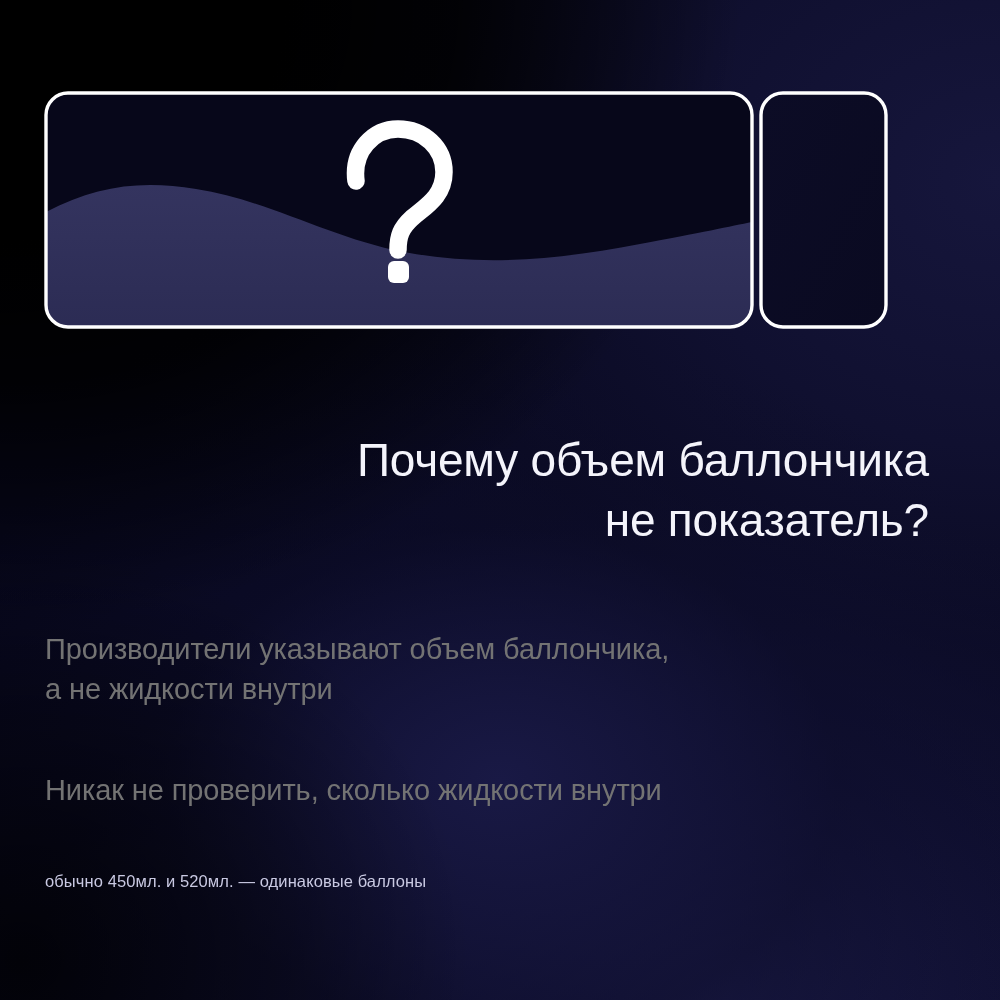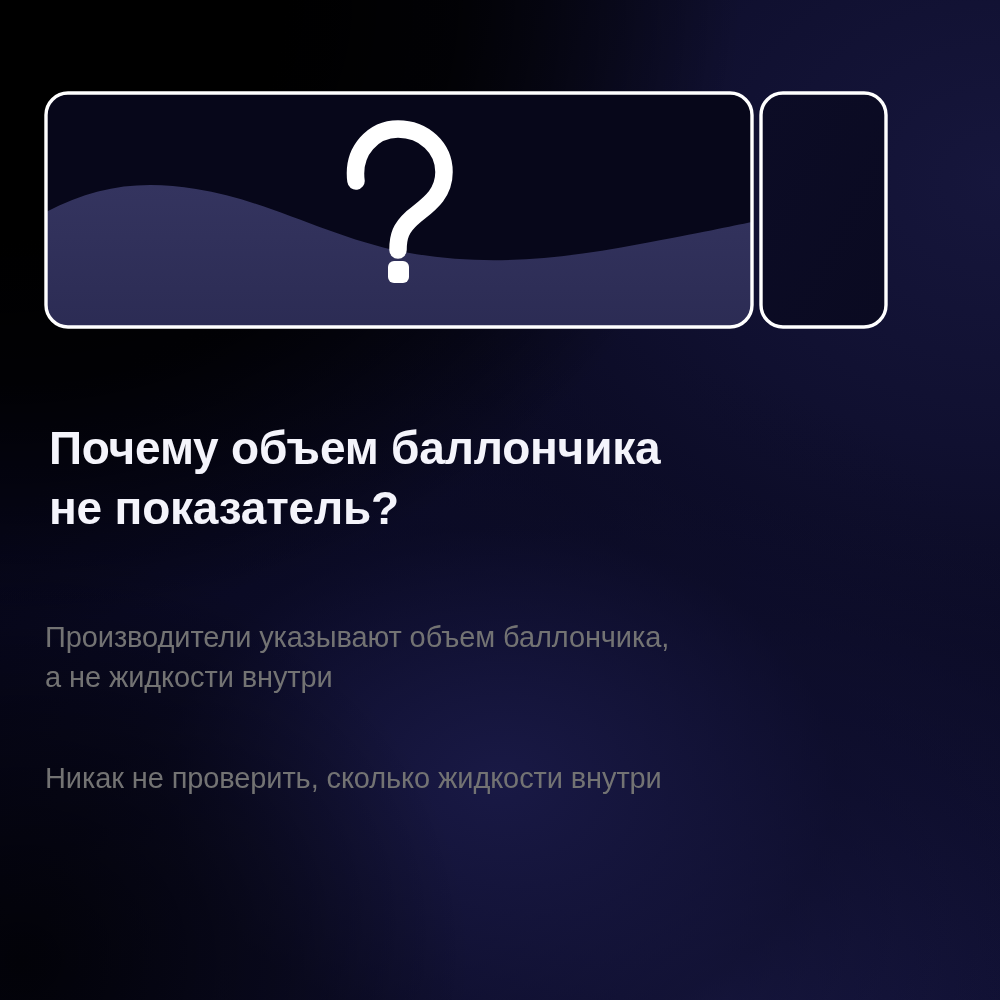--- a/index.html
+++ b/index.html
@@ -68,27 +68,28 @@
 
   
   .content {
     position: absolute;
     left: 45px;
     top: 415px;
     width: 900px;
   }
 
   .headline {
-    margin: 4px;
+    margin: 16px;
     color: #f4f4fb;
     font-size: 46px;
     line-height: 1.30;
-    font-weight: 700;
+    font-weight: 400;
     letter-spacing: -0.2px;
     white-space: pre-line;
+    text-align: right;
   }
 
   .bullets {
     margin: 0;
     padding: 0;
     list-style: none;
   }
   .bullet {
     margin-top: 60px;
   }
@@ -178,18 +179,19 @@
       <li class="bullet">
         <p class="bullet-text">Производители указывают объем баллончика,
 а не жидкости внутри</p>
       </li>
 
       <li class="bullet">
         <p class="bullet-text">Никак не проверить, сколько жидкости внутри</p>
       </li>
 
       <li class="bullet">
+        <p class="bullet-note">обычно 450мл. и 520мл. — одинаковые баллоны</p>
       </li>
 
     </ul>
   </div>
 
 </div>
 
 </body></html>

